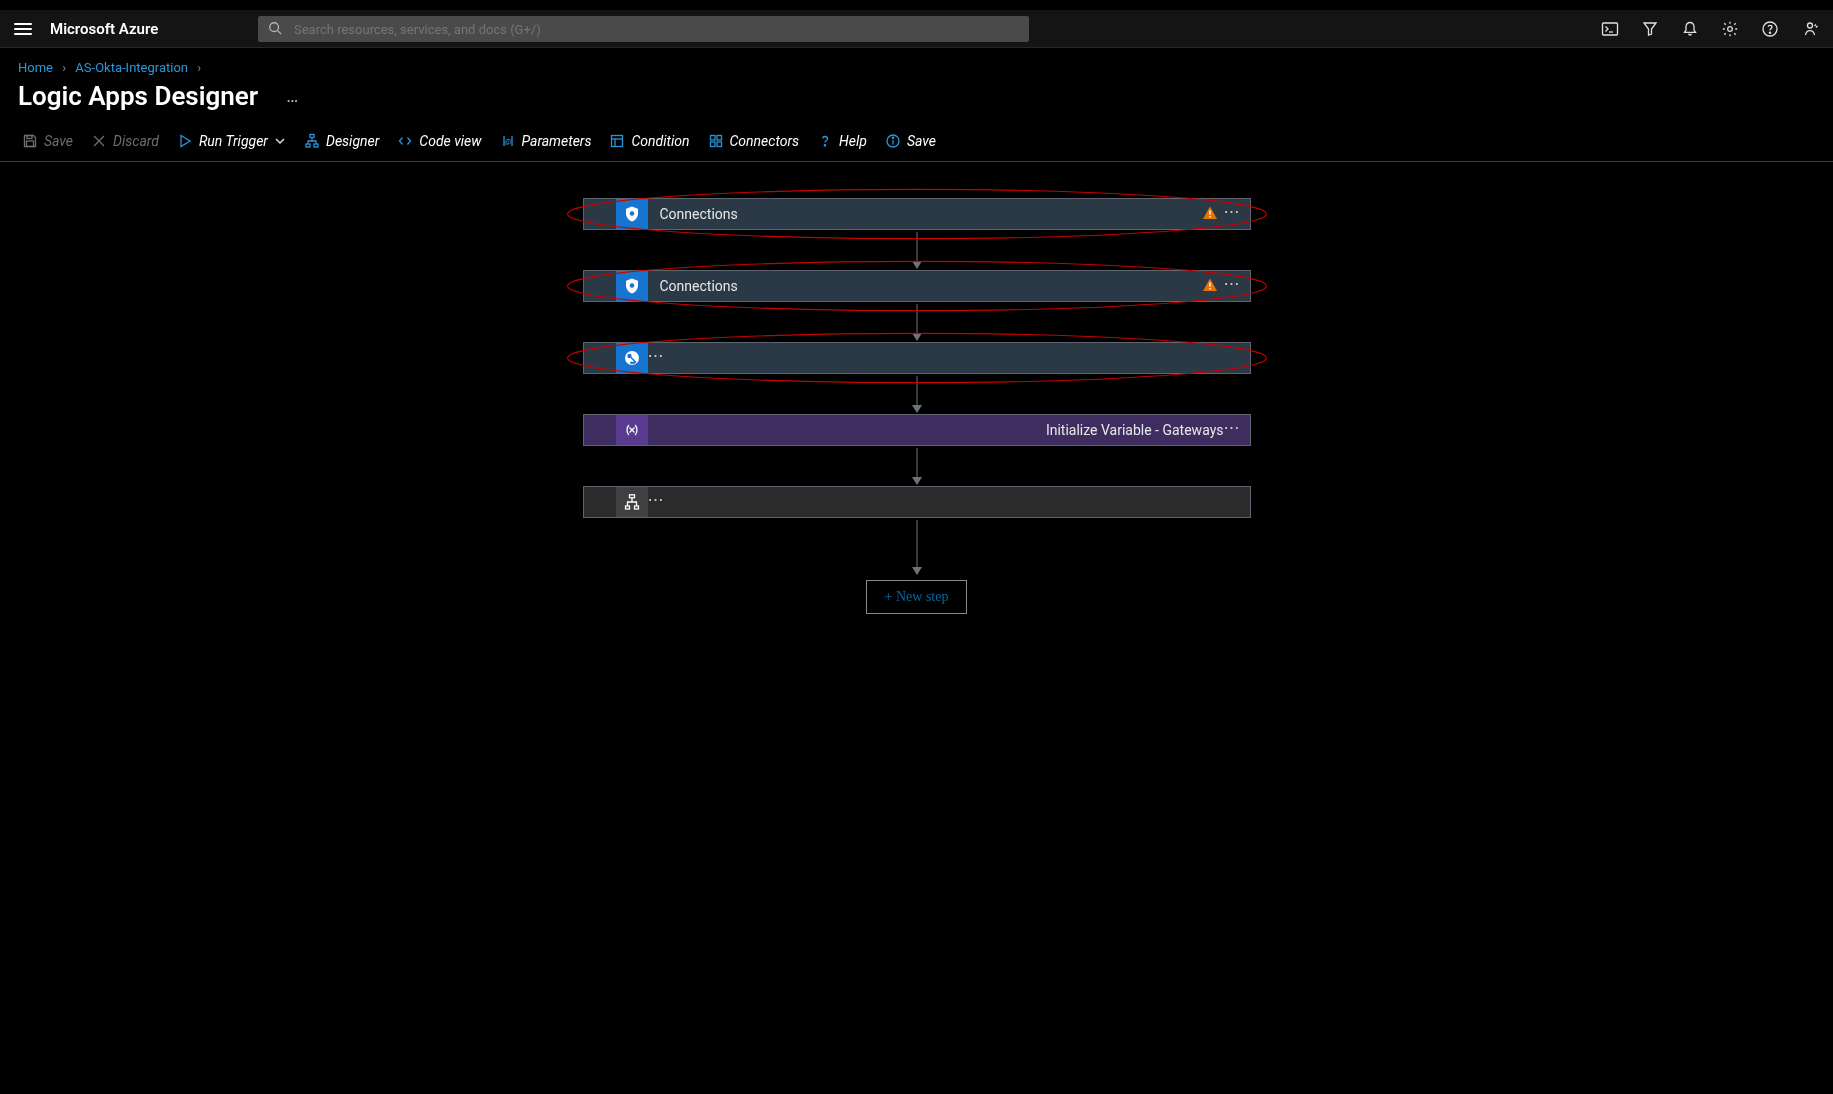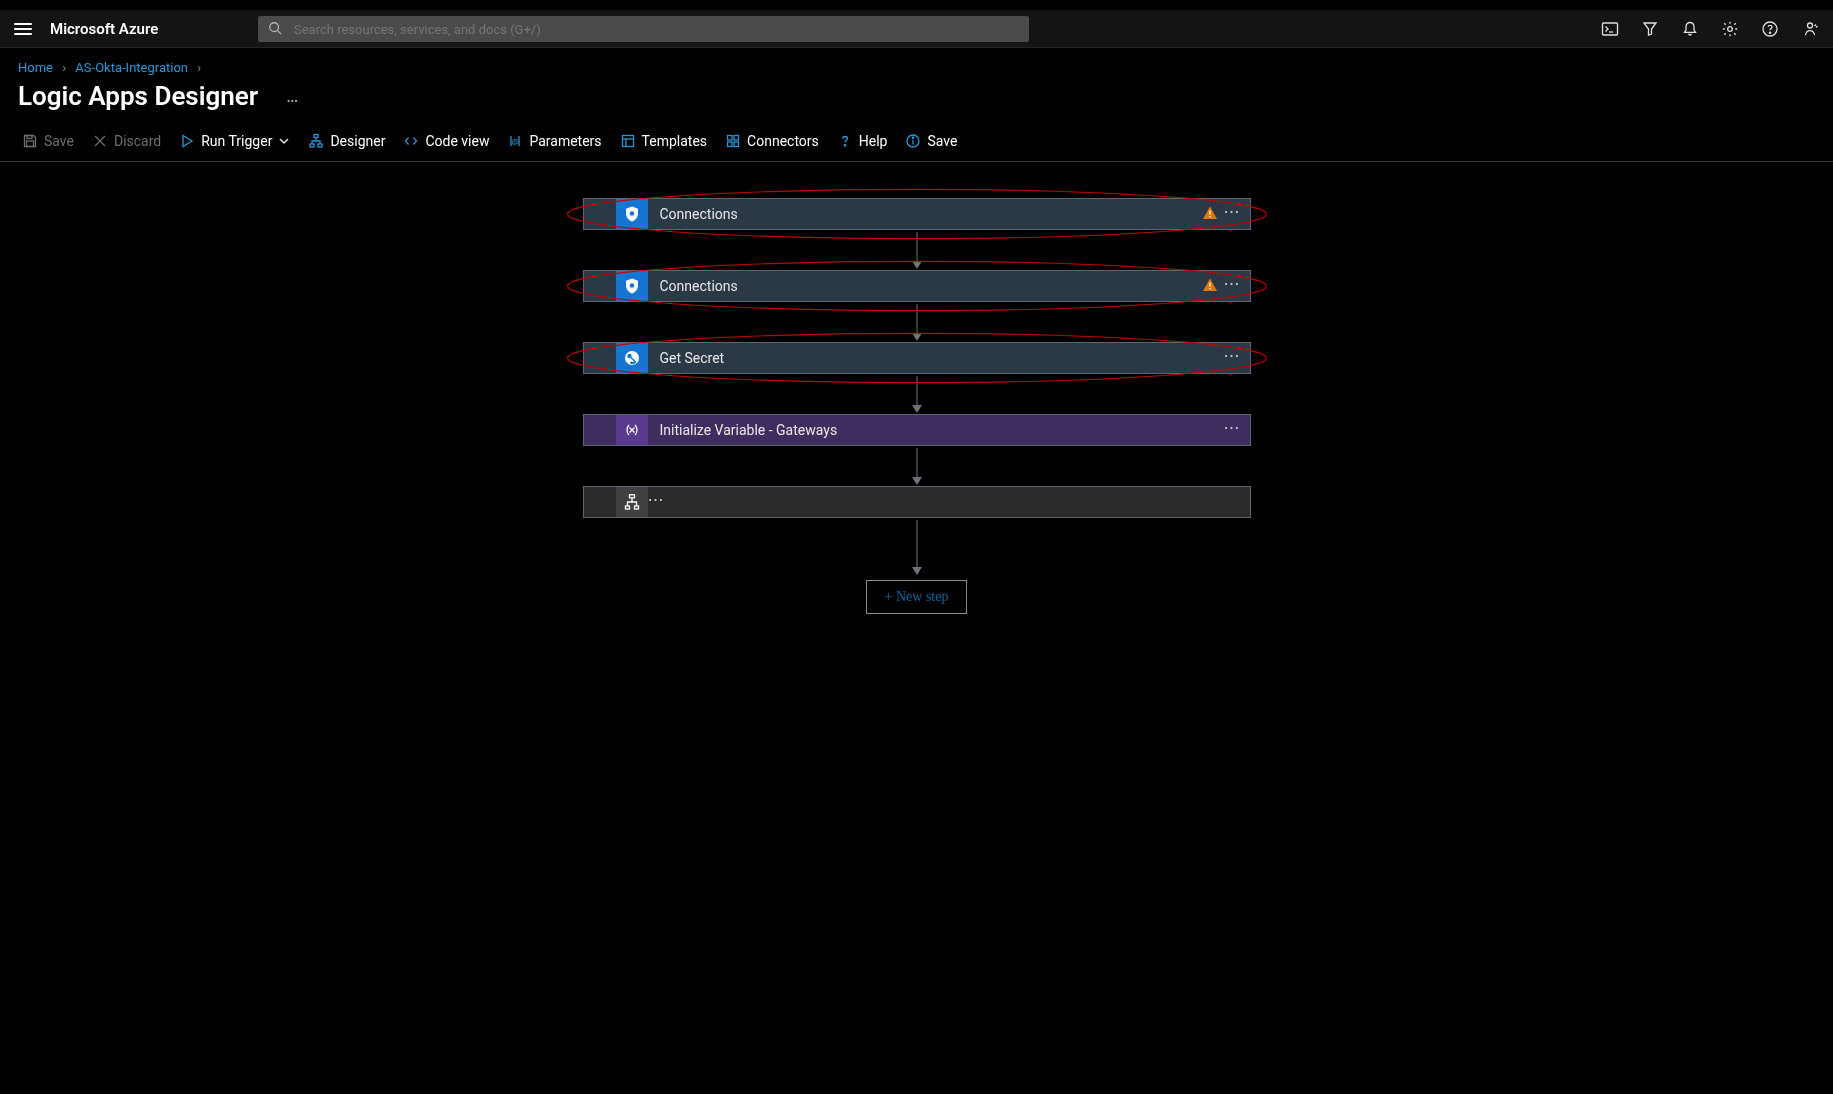--- a/index.html
+++ b/index.html
@@ -74,20 +74,21 @@
   .page-title-row{
     padding:6px 18px 14px;display:flex;align-items:flex-start;gap:28px;
   }
   .page-title{font-size:26px;font-weight:600;white-space:nowrap;}
   .title-more{color:#bbb;font-size:18px;letter-spacing:2px;position:relative;top:4px;}
 
   
   .cmdbar{
     padding:6px 18px 10px;display:flex;align-items:center;gap:10px;font-size:14px;
     border-bottom:1px solid var(--hr);
+    font-style:italic;
   }
   .cmd{display:flex;align-items:center;gap:6px;padding:2px 4px;white-space:nowrap;}
   .cmd .cico{color:var(--toolbar-icon);display:inline-flex;}
   .cmd.disabled{color:var(--text-disabled);}
   .cmd.disabled .cico{color:var(--text-disabled);}
 
   
   .canvas{
     width:100%;
     padding:36px 0 60px;
@@ -110,21 +111,21 @@
   }
   .card .more{
     color:#d0d0d0;font-size:16px;letter-spacing:2px;margin-right:8px;
     line-height:1;position:relative;top:-2px;
   }
 
   .card.sentinel{background:var(--card-sentinel-bg);}
   .card.sentinel .iconbox{background:var(--card-sentinel-icon);}
   .card.kv{background:var(--card-sentinel-bg);}
   .card.kv .iconbox{background:var(--card-kv-icon);}
-  .card.var{background:var(--card-var-bg);}
+  .card.var{background:var(--card-var-bg);text-align:right;}
   .card.var .iconbox{background:var(--card-var-icon);}
   .card.cond{background:var(--card-cond-bg);}
   .card.cond .iconbox{background:var(--card-cond-icon);}
 
   .annotation{
     position:absolute;inset:-13px -30px -13px -30px;z-index:3;pointer-events:none;
   }
   .annotation svg{width:100%;height:100%;display:block;}
 
   .arrow{
@@ -283,21 +284,21 @@
     <span>Parameters</span>
   </div>
   <div class="cmd">
     <span class="cico">
       <svg width="16" height="16" viewBox="0 0 16 16" fill="none" stroke="currentColor" stroke-width="1.3">
         <rect x="2.5" y="2.5" width="11" height="11"></rect>
           <line x1="2.5" y1="6" x2="13.5" y2="6"></line>
           <line x1="6" y1="6" x2="6" y2="13.5"></line>
       </svg>
     </span>
-    <span>Templates</span>
+    <span>Condition</span>
   </div>
   <div class="cmd">
     <span class="cico">
       <svg width="16" height="16" viewBox="0 0 16 16" fill="none" stroke="currentColor" stroke-width="1.3">
         <rect x="2.5" y="2.5" width="4.5" height="4.5"></rect>
           <rect x="9" y="2.5" width="4.5" height="4.5"></rect>
         <rect x="2.5" y="9" width="4.5" height="4.5"></rect>
           <rect x="9" y="9" width="4.5" height="4.5"></rect>
       </svg>
     </span>
@@ -385,21 +386,20 @@
       </svg>
     </div>
     <div class="card kv">
       <div class="iconbox">
         <svg width="18" height="18" viewBox="0 0 18 18">
           <circle cx="9" cy="9" r="7" fill="#fff"></circle>
           <circle cx="6.5" cy="7" r="2.2" fill="#1775d2"></circle>
           <path d="M8 8.5 12.5 13l-1.3 1.3-.9-.9-1 1-1-1-1 1" stroke="#1775d2" stroke-width="1.5" fill="none"></path>
         </svg>
       </div>
-      <div class="label">Get Secret</div>
       <span class="more">⋯</span>
     </div>
   </div>
   <div class="arrow"></div>
 
   <div class="card-wrap">
     <div class="card var">
       <div class="iconbox">
         <svg width="18" height="18" viewBox="0 0 18 18" fill="none" stroke="#fff" stroke-width="1.3">
           <path d="M6 4c-1.3 1.2-2 3-2 5s.7 3.8 2 5M12 4c1.3 1.2 2 3 2 5s-.7 3.8-2 5"></path>

